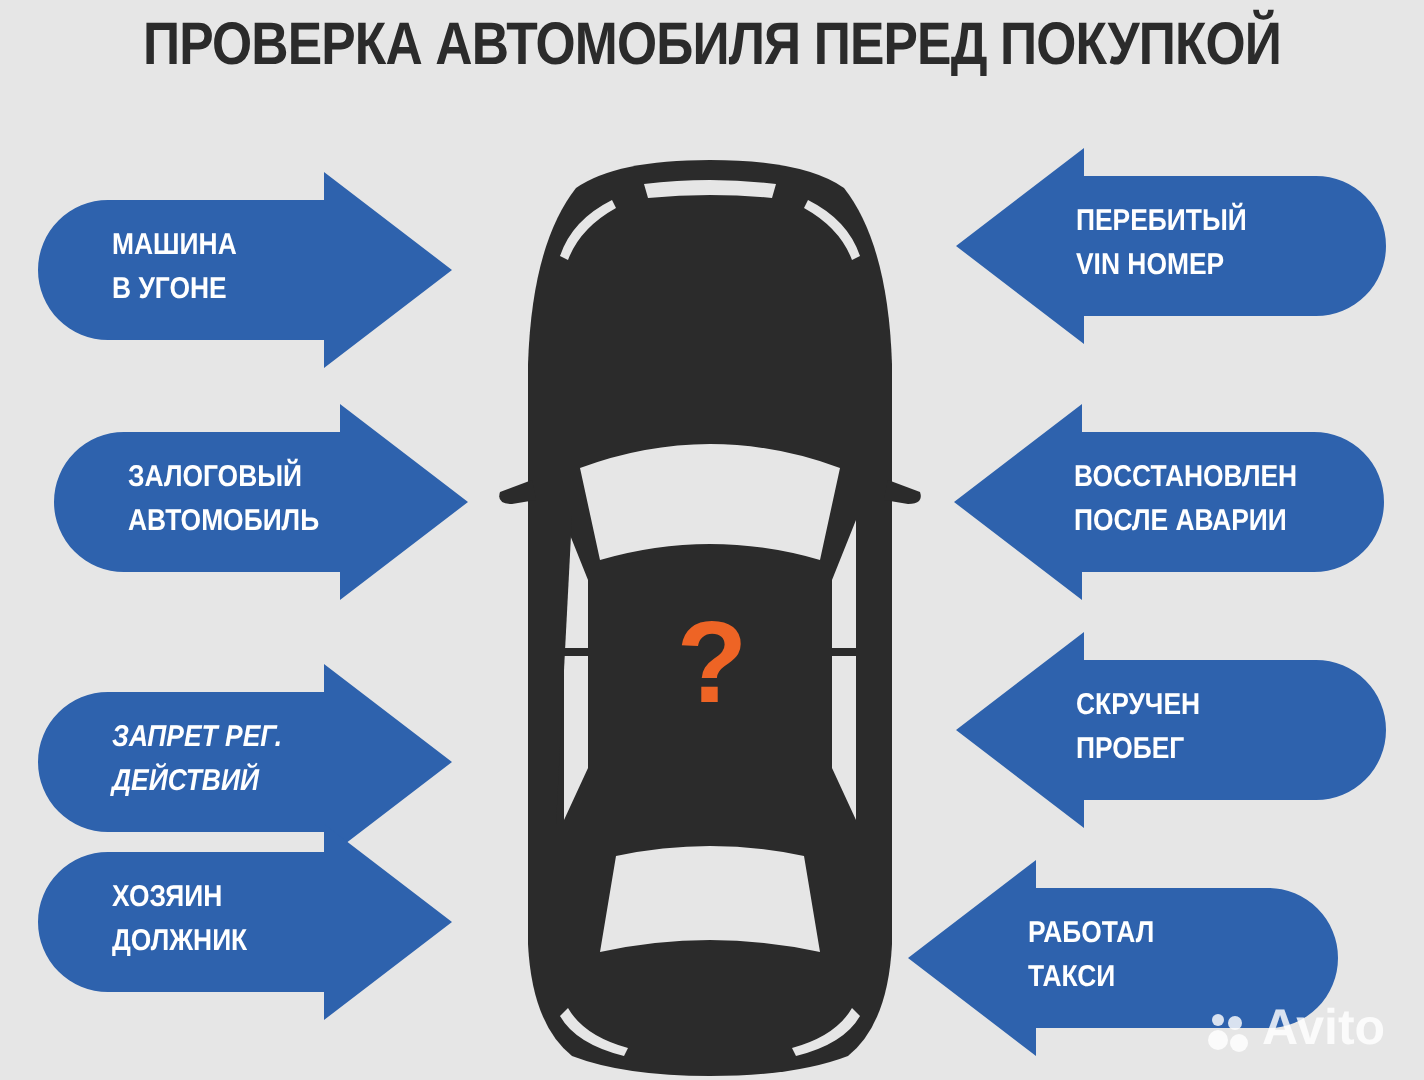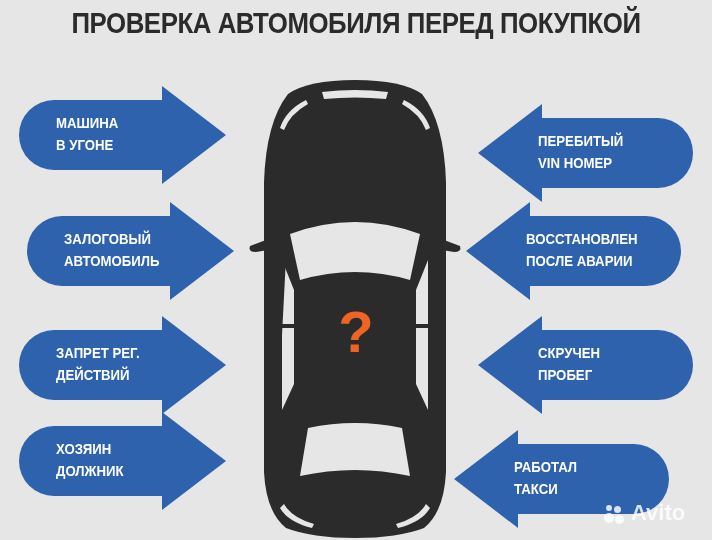--- a/index.html
+++ b/index.html
@@ -37,21 +37,21 @@
     transform: scaleX(0.88);
   }
   .arrow.left .label { left: 42px; top: 26px; transform-origin: 0 50%; }
   .arrow.right .label { left: 70px; top: 26px; transform-origin: 0 50%; }
   .car { position: absolute; left: 248px; top: 72px; }
   .watermark {
     position: absolute; left: 604px; top: 500px;
     display: flex; align-items: center; gap: 3px;
     color: rgba(255,255,255,0.82);
     font-family: "Liberation Sans", sans-serif;
-    font-weight: bold; font-size: 22px;
+    font-weight: bold; font-size: 25px;
   }
   .watermark .dots { position: relative; width: 24px; height: 22px; }
   .watermark .dots span {
     position: absolute; border-radius: 50%; background: rgba(255,255,255,0.82);
   }
 </style>
 </head>
 <body>
 
 <div class="title">ПРОВЕРКА АВТОМОБИЛЯ ПЕРЕД ПОКУПКОЙ</div>
@@ -69,51 +69,51 @@
 <div class="arrow left" style="left:22px; top:202px;">
   <svg width="230" height="98" viewBox="0 0 230 98">
     <path d="M40 14 H148 V0 L212 49 L148 98 V84 H40 A35 35 0 0 1 40 14 Z" fill="#2e62ad"></path>
   </svg>
   <div class="label">
     <div>ЗАЛОГОВЫЙ</div>
     <div>АВТОМОБИЛЬ</div>
   </div>
 </div>
 
-<div class="arrow left" style="left:14px; top:316px;">
+<div class="arrow left" style="left:14px; top:332px;font-style:italic;">
   <svg width="230" height="98" viewBox="0 0 230 98">
     <path d="M40 14 H148 V0 L212 49 L148 98 V84 H40 A35 35 0 0 1 40 14 Z" fill="#2e62ad"></path>
   </svg>
   <div class="label">
     <div>ЗАПРЕТ РЕГ.</div>
     <div>ДЕЙСТВИЙ</div>
   </div>
 </div>
 
 <div class="arrow left" style="left:14px; top:412px;">
   <svg width="230" height="98" viewBox="0 0 230 98">
     <path d="M40 14 H148 V0 L212 49 L148 98 V84 H40 A35 35 0 0 1 40 14 Z" fill="#2e62ad"></path>
   </svg>
   <div class="label">
     <div>ХОЗЯИН</div>
     <div>ДОЛЖНИК</div>
   </div>
 </div>
 
-<div class="arrow right" style="left:468px; top:104px;">
+<div class="arrow right" style="left:468px; top:74px;">
   <svg width="230" height="98" viewBox="0 0 230 98">
     <path d="M190 14 H74 V0 L10 49 L74 98 V84 H190 A35 35 0 0 0 190 14 Z" fill="#2e62ad"></path>
   </svg>
   <div class="label">
     <div>ПЕРЕБИТЫЙ</div>
     <div>VIN НОМЕР</div>
   </div>
 </div>
 
-<div class="arrow right" style="left:456px; top:202px;">
+<div class="arrow right" style="left:467px; top:202px;">
   <svg width="230" height="98" viewBox="0 0 230 98">
     <path d="M190 14 H74 V0 L10 49 L74 98 V84 H190 A35 35 0 0 0 190 14 Z" fill="#2e62ad"></path>
   </svg>
   <div class="label">
     <div>ВОССТАНОВЛЕН</div>
     <div>ПОСЛЕ АВАРИИ</div>
   </div>
 </div>
 
 <div class="arrow right" style="left:468px; top:316px;text-decoration:underline;">

